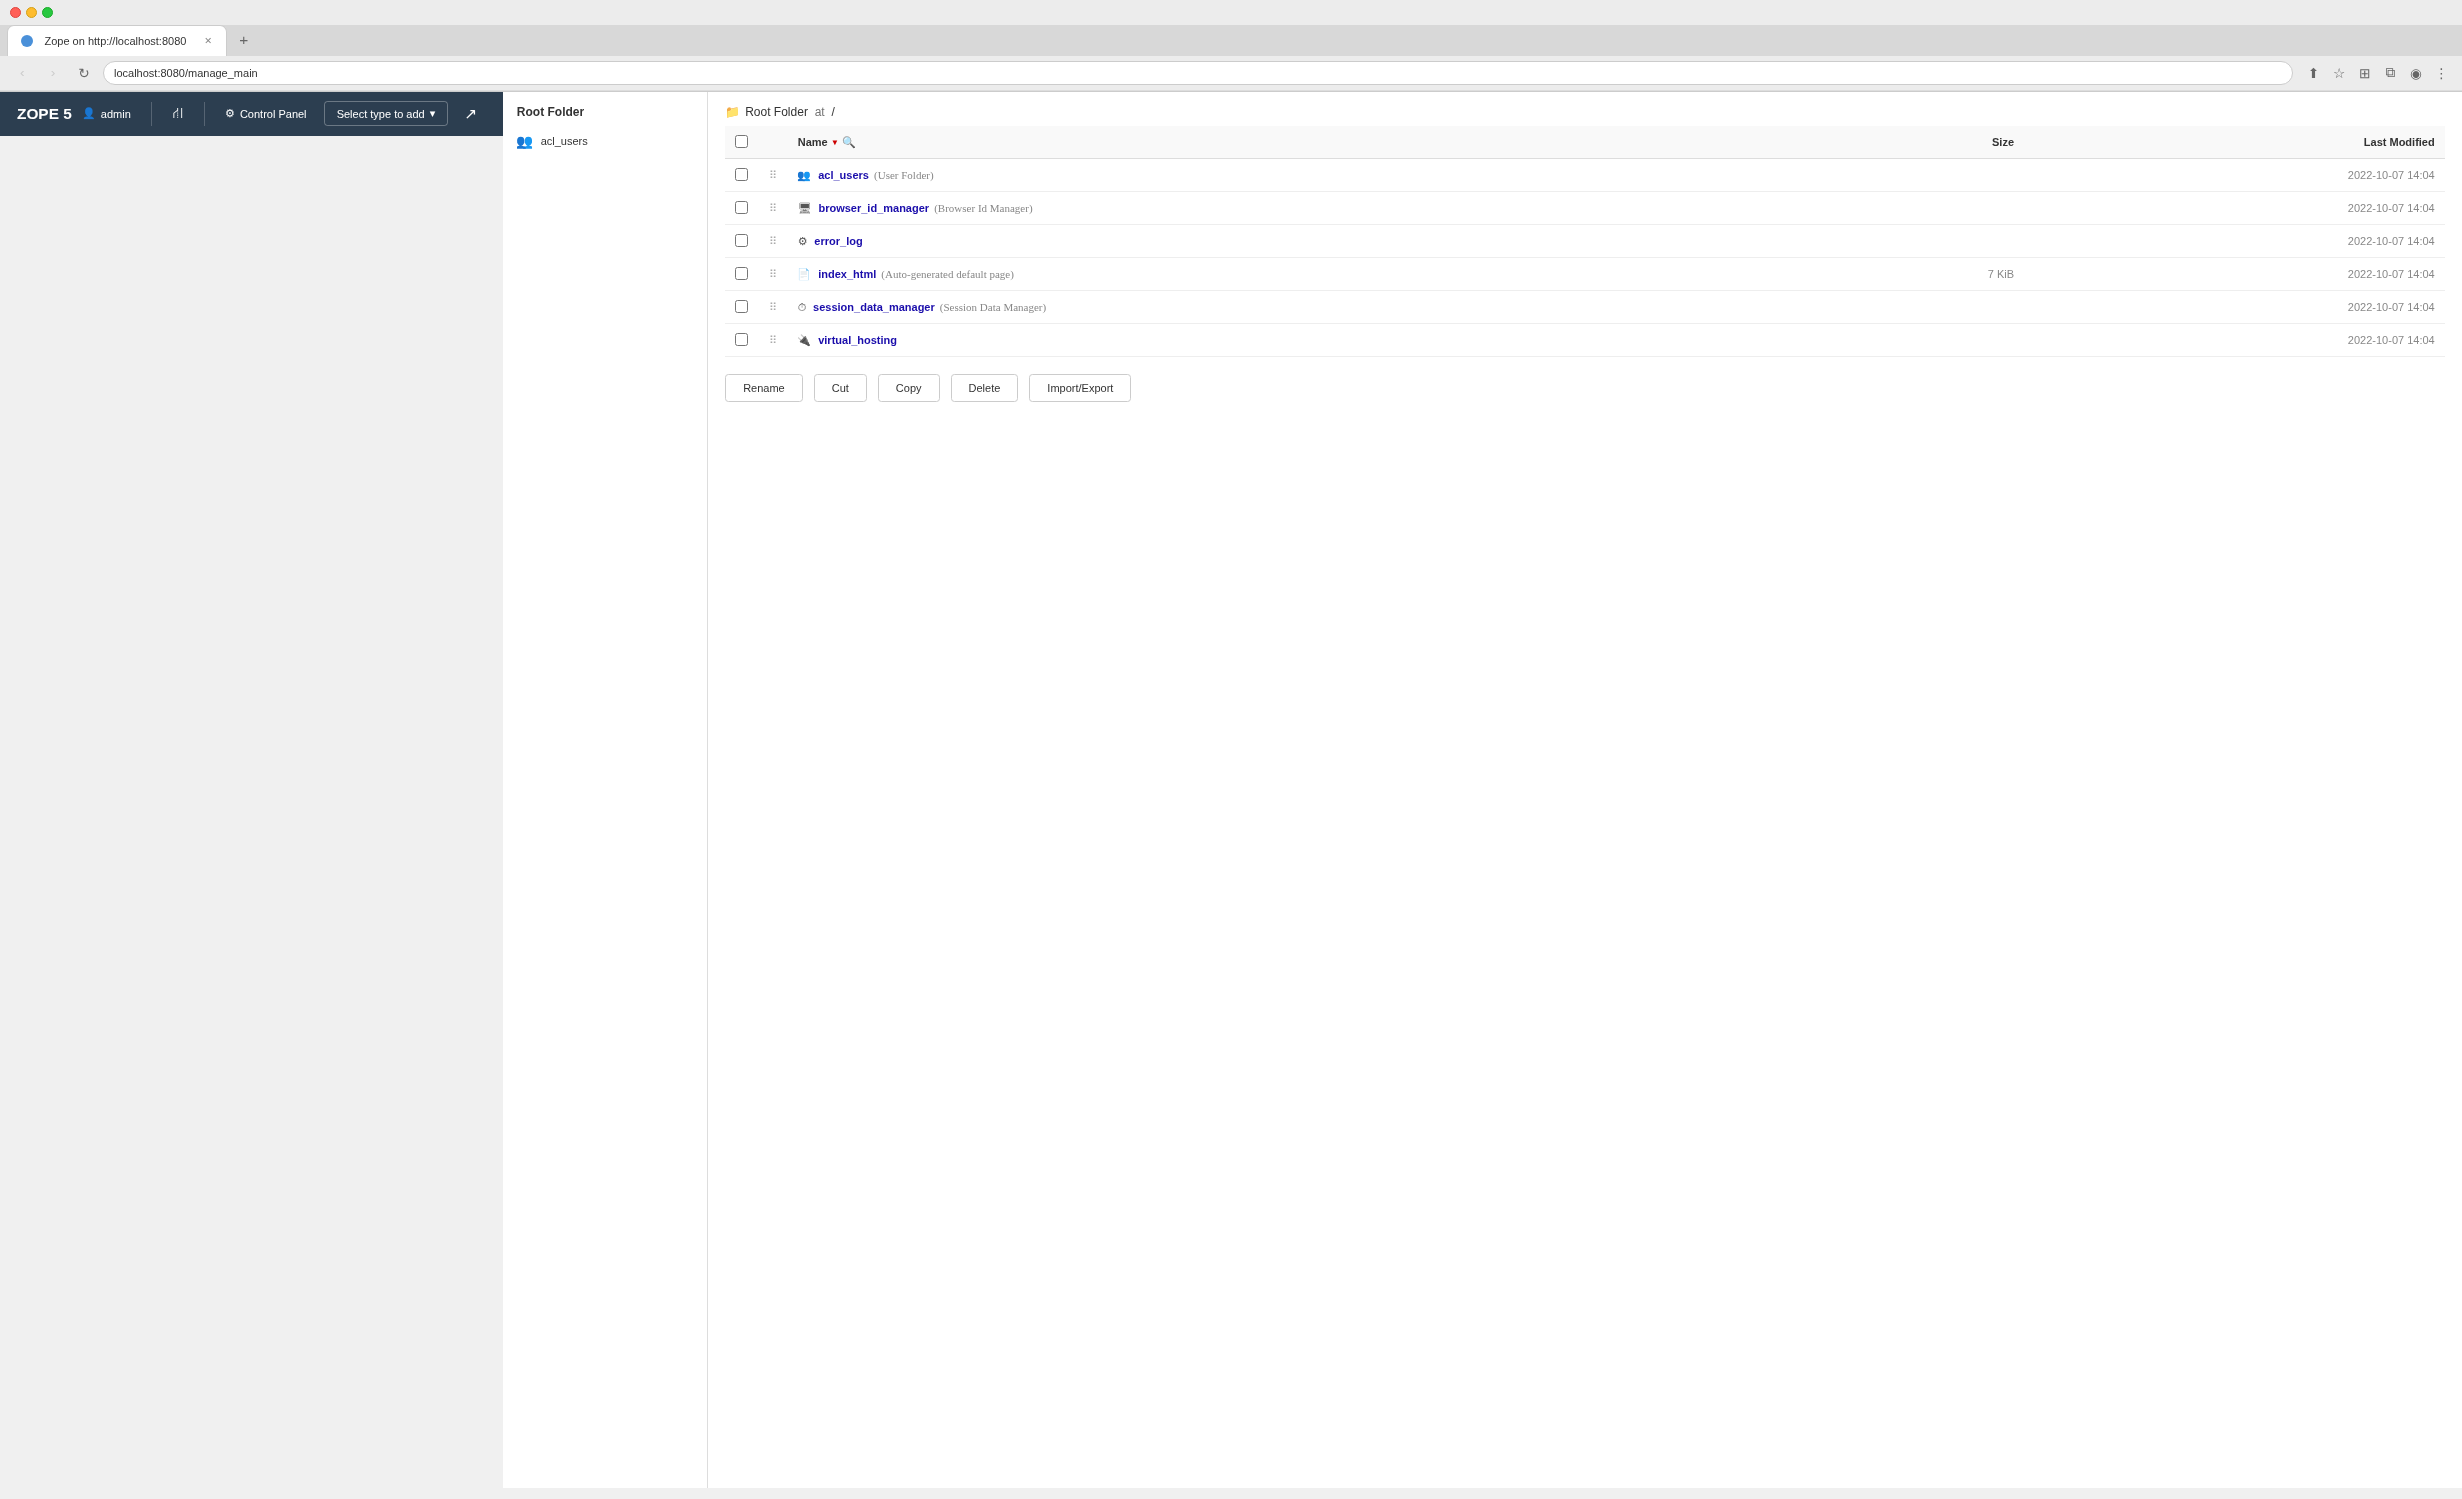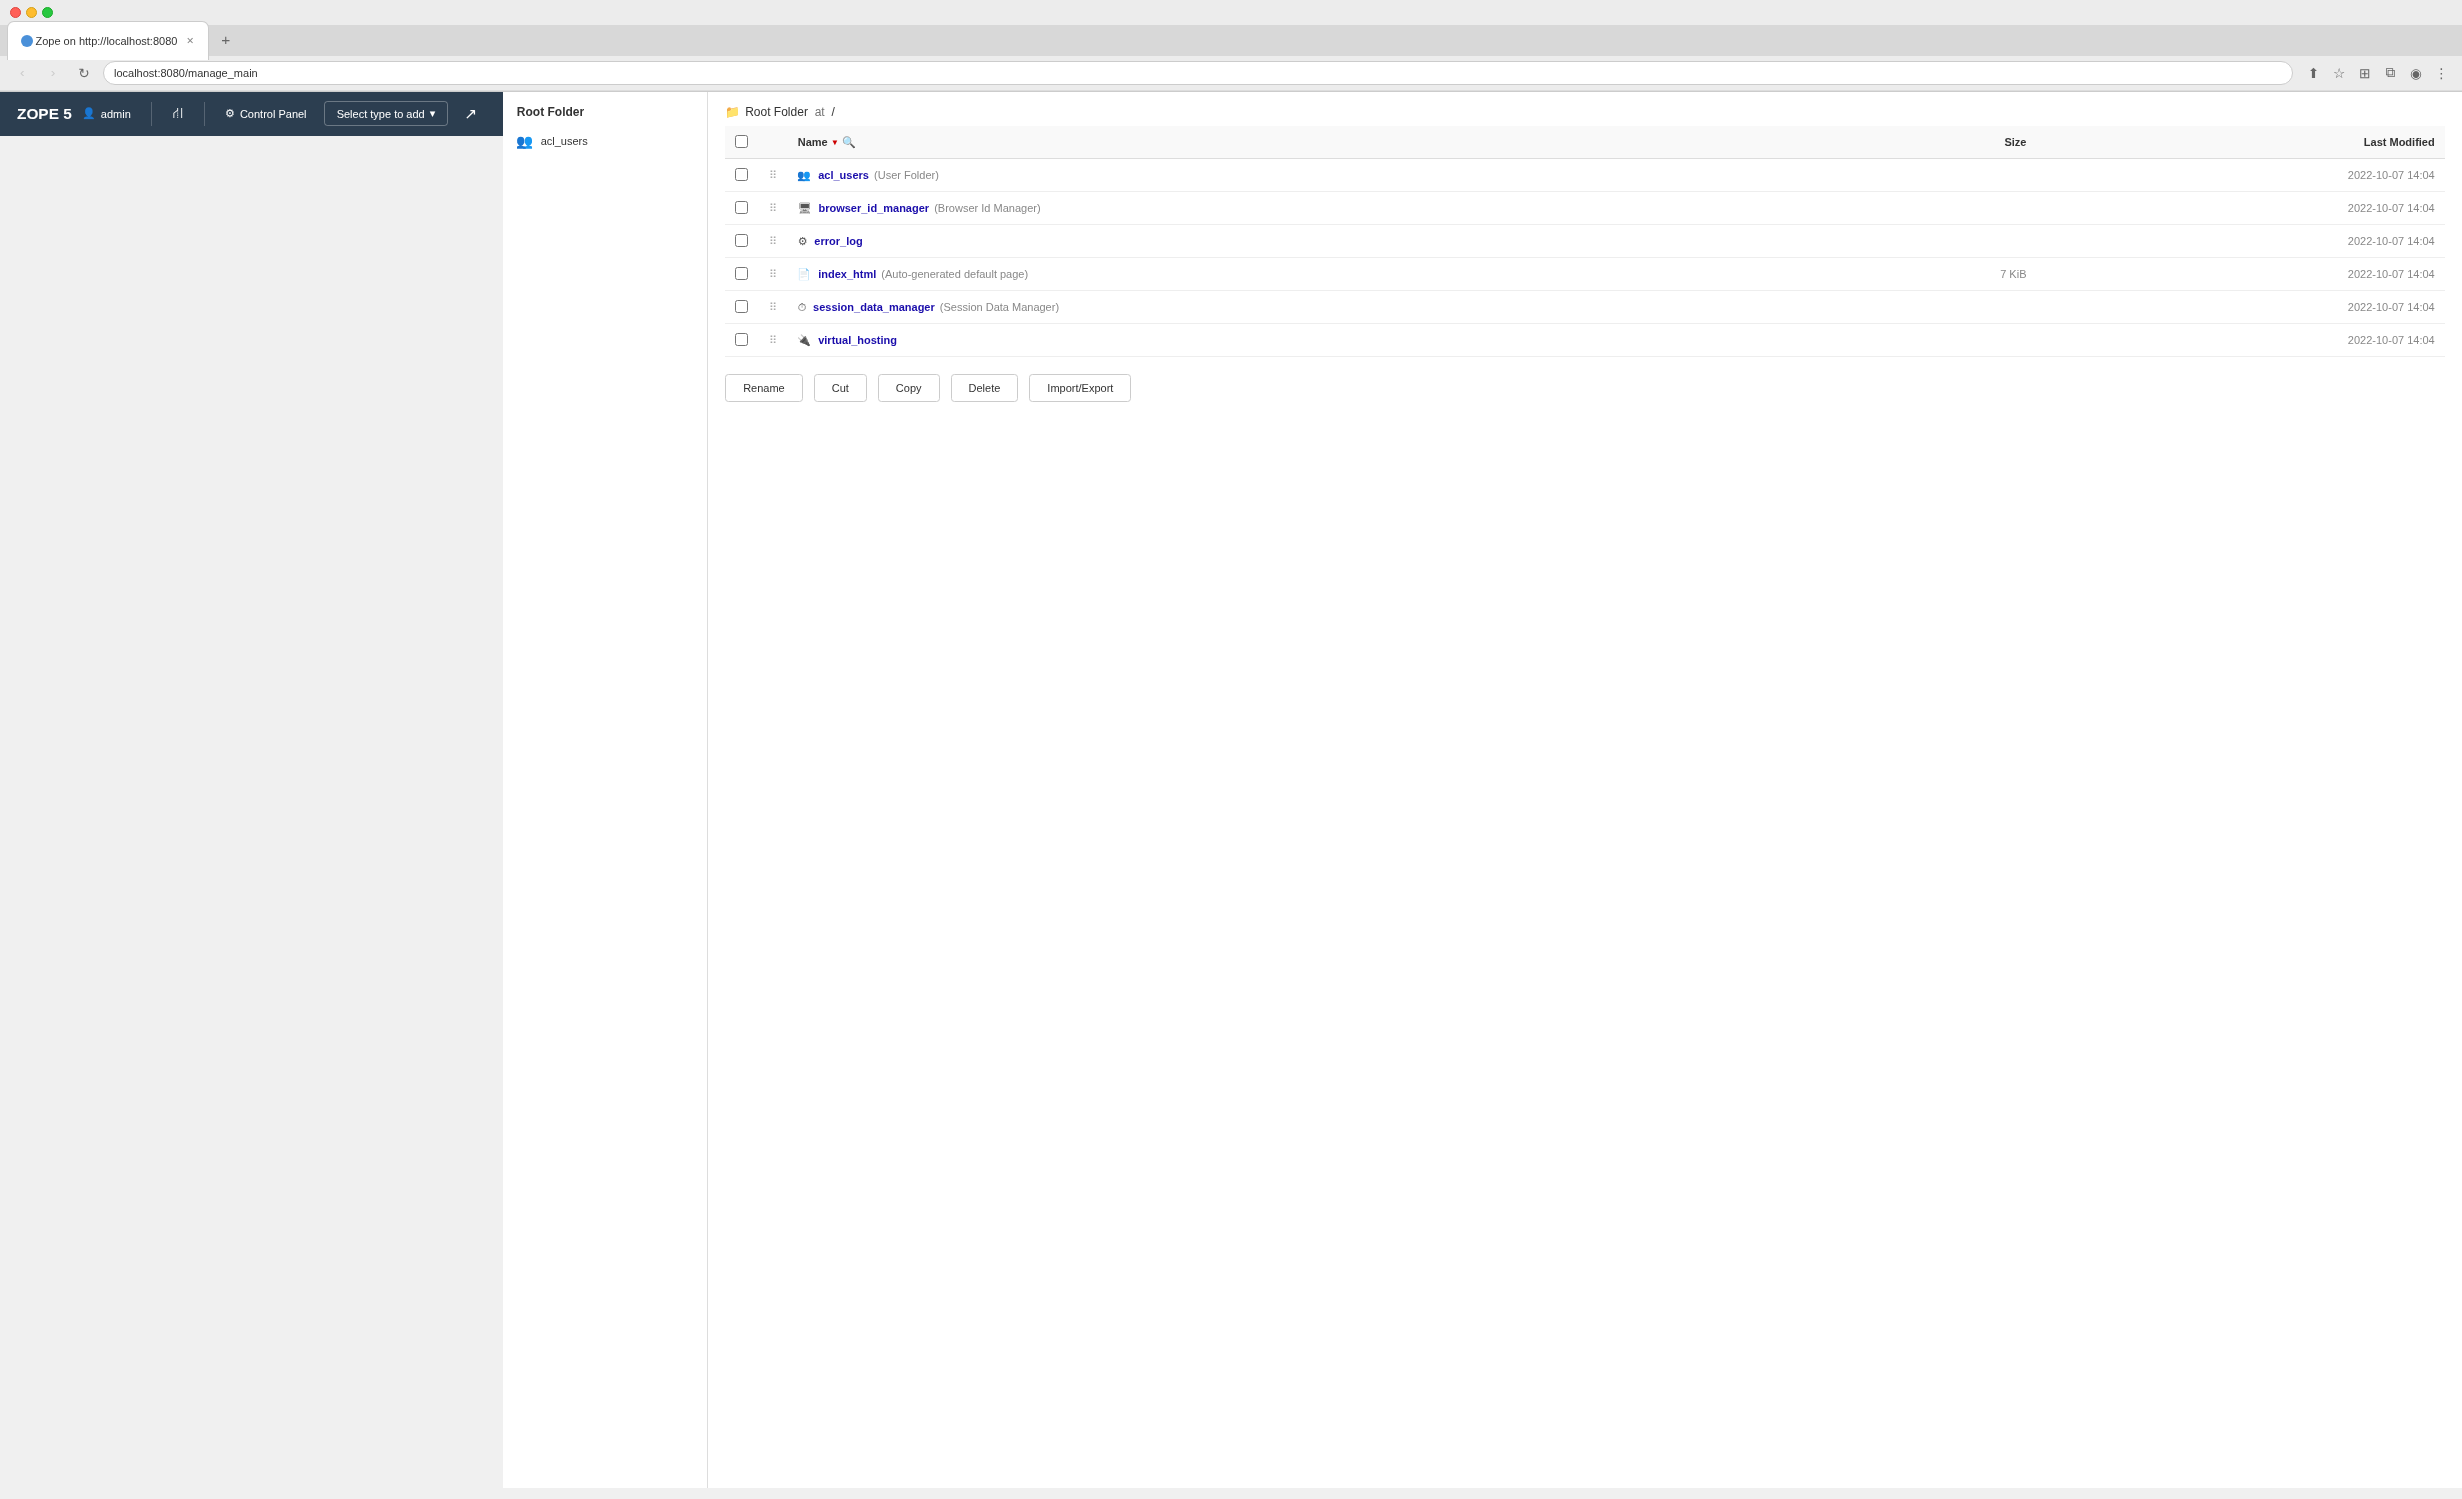--- a/index.html
+++ b/index.html
@@ -7,21 +7,21 @@
 
     
     .browser-chrome { background: #e8e8e8; border-bottom: 0.9px solid #ccc; }
     .browser-titlebar { display: flex; align-items: center; padding: 6.8px 10.3px; gap: 6.8px; background: #ececec; }
     .browser-dots { display: flex; gap: 5.1px; }
     .browser-dot { width: 11px; height: 11px; border-radius: 50%; }
     .dot-red { background: #ff5f57; border: 0.9px solid #e0443e; }
     .dot-yellow { background: #febc2e; border: 0.9px solid #d4a017; }
     .dot-green { background: #28c840; border: 0.9px solid #1aab29; }
     .browser-tab-bar { display: flex; align-items: center; padding: 0 6.8px; background: #d8d8d8; height: 31px; }
-    .browser-tab { display: flex; align-items: center; gap: 2px; background: white; border-radius: 6.8px 6.8px 0 0; padding: 5.1px 13.7px; font-size: 11px; color: #333; height: 39px; border-top: 0.9px solid #ccc; border-left: 0.9px solid #ccc; border-right: 0.9px solid #ccc; }
+    .browser-tab { display: flex; align-items: center; gap: 11px; background: white; border-radius: 6.8px 6.8px 0 0; padding: 5.1px 13.7px; font-size: 11px; color: #333; height: 31px; border-top: 0.9px solid #ccc; border-left: 0.9px solid #ccc; border-right: 0.9px solid #ccc; }
     .browser-tab-favicon { width: 12px; height: 12px; background: #4a90d9; border-radius: 50%; display: inline-block; }
     .browser-tab-close { color: #888; margin-left: 6.8px; cursor: pointer; font-size: 9.4px; }
     .browser-tab-add { margin-left: 6.8px; width: 20.5px; height: 20.5px; display: flex; align-items: center; justify-content: center; color: #666; font-size: 15.4px; cursor: pointer; }
     .browser-nav-bar { display: flex; align-items: center; padding: 5.1px 10.3px; gap: 6.8px; background: #ececec; border-bottom: 0.9px solid #ddd; }
     .browser-nav-btn { width: 24px; height: 24px; display: flex; align-items: center; justify-content: center; color: #666; cursor: pointer; border-radius: 50%; font-size: 13.7px; border: none; background: none; }
     .browser-nav-btn.disabled { color: #ccc; cursor: default; }
     .address-bar { flex: 1; height: 24px; background: white; border: 0.9px solid #ccc; border-radius: 12px; padding: 0 10.3px; font-size: 11px; color: #333; display: flex; align-items: center; }
     .browser-nav-icons { display: flex; gap: 5.1px; margin-left: 3.4px; }
     .browser-nav-icon { width: 20.5px; height: 20.5px; display: flex; align-items: center; justify-content: center; color: #666; cursor: pointer; font-size: 13.7px; }
 
@@ -55,21 +55,21 @@
     .table-container { padding: 0 17px; }
     .file-table { width: 100%; border-collapse: collapse; }
     .file-table thead tr { border-bottom: 0.9px solid #ddd; background: #f9f9f9; }
     .file-table th { padding: 8.5px 10.3px; text-align: left; font-size: 11px; font-weight: 600; color: #333; }
     .file-table th.right { text-align: right; }
     .file-table tbody tr { border-bottom: 0.9px solid #eee; }
     .file-table td { padding: 8.5px 10.3px; font-size: 11px; color: #333; }
     .file-table td.right { text-align: right; color: #666; }
     .file-table td.muted { color: #888; }
     .file-name { font-weight: 600; color: #1a0dab; cursor: pointer; }
-    .file-type { color: #888; font-weight: normal; margin-left: 5.1px; }
+    .file-type { color: #888; font-weight: normal; margin-left: 5.1px; font-family: Liberation Serif, serif; }
     .row-icon { margin-right: 6.8px; color: #555; }
     .checkbox-col { width: 27px; }
     .sort-col { width: 27px; }
     .search-icon-th { color: #888; cursor: pointer; }
     .name-header { display: flex; align-items: center; gap: 5.1px; }
     .sort-arrow { color: #c00; font-size: 8.5px; }
 
     
     .action-bar { padding: 17px; display: flex; gap: 11px; flex-wrap: wrap; }
     .action-btn { padding: 6.8px 17px; background: white; border: 0.9px solid #ccc; border-radius: 3.4px; cursor: pointer; font-size: 11px; color: #333; }

